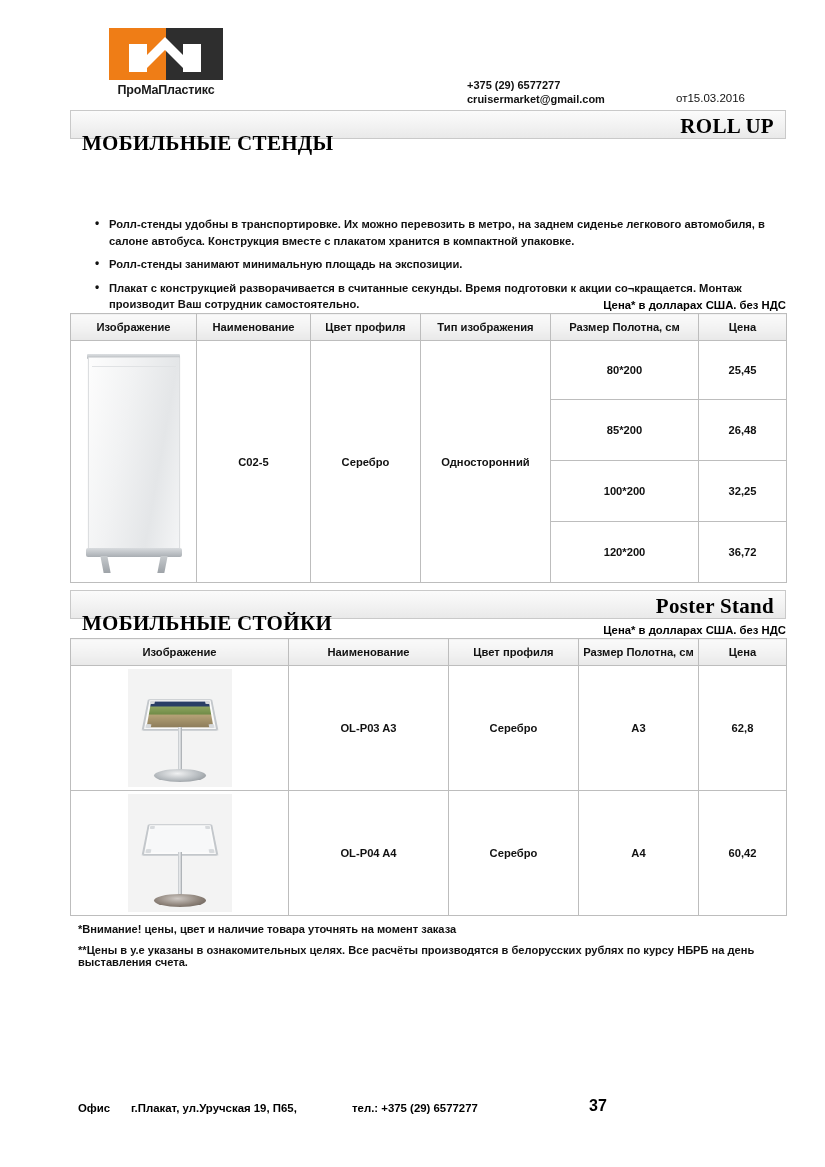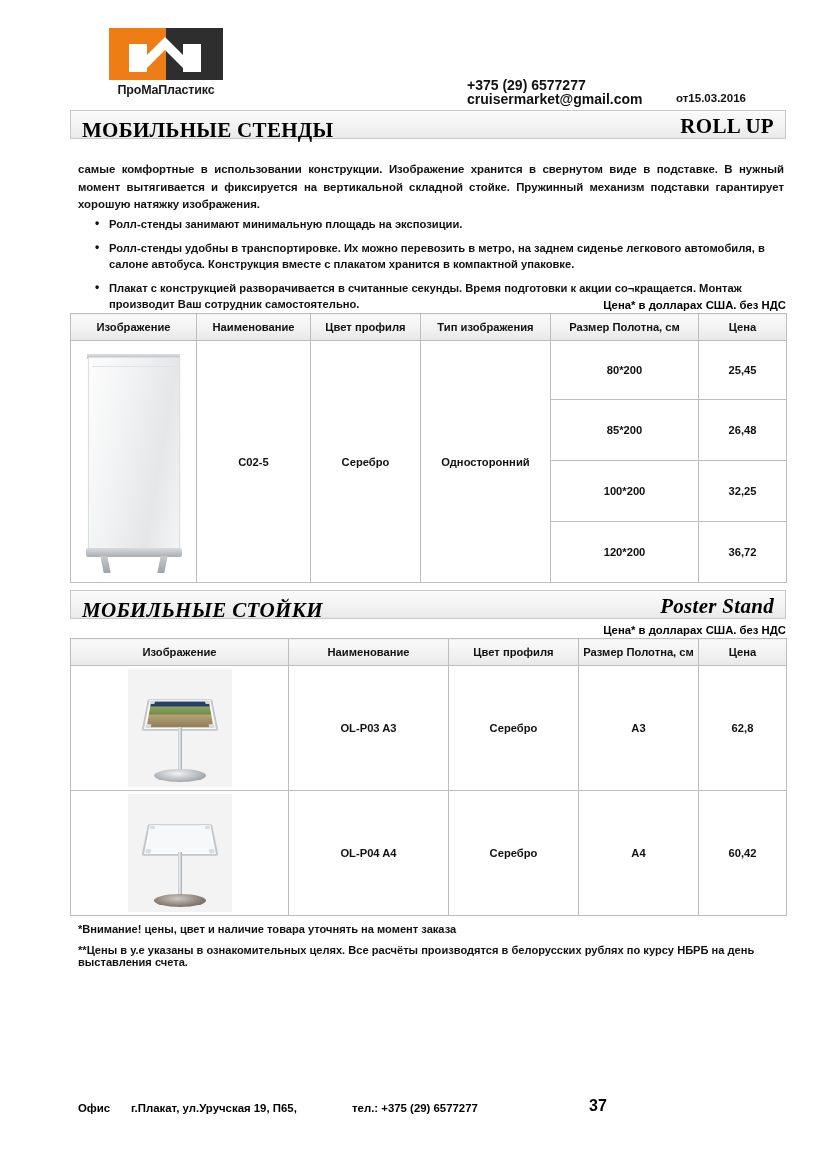--- a/index.html
+++ b/index.html
@@ -56,50 +56,50 @@
     font-size: 12.5px;
     font-weight: bold;
     letter-spacing: -0.2px;
     color: #1a1a1a;
   }
 
   .contact {
     position: absolute;
     left: 467px;
     top: 78px;
-    font-size: 14px;
+    font-size: 11px;
     line-height: 14px;
     font-weight: 600;
     color: #111;
   }
   .contact div { white-space: nowrap; }
   .doc-date {
     position: absolute;
     left: 676px;
     top: 92px;
     font-size: 11.5px;
-    font-weight: 700;
+    font-weight: 400;
     color: #111;
     white-space: nowrap;
   }
 
   
   .section-bar {
     position: absolute;
     left: 70px;
     width: 716px;
     height: 29px;
     border: 1px solid #c9c9c9;
     background: linear-gradient(to bottom, #fbfbfb 0%, #f2f2f2 55%, #e9e9e9 100%);
     box-sizing: border-box;
   }
   .section-bar .title-left {
     position: absolute;
     left: 11px;
-    top: 7px;
+    top: 20px;
     font-family: "Liberation Serif", serif;
     font-weight: bold;
     font-size: 21px;
     letter-spacing: 0.3px;
     color: #000;
     white-space: nowrap;
   }
   .section-bar .title-right {
     position: absolute;
     right: 11px;
@@ -362,25 +362,24 @@
     <div>+375 (29) 6577277</div>
     <div>cruisermarket@gmail.com</div>
   </div>
   <div class="doc-date">от15.03.2016</div>
 
   <div class="section-bar" style="top:110px;">
     <div class="title-left">МОБИЛЬНЫЕ СТЕНДЫ</div>
     <div class="title-right">ROLL UP</div>
   </div>
 
-  <div class="intro">самые комфортные в использовании конструкции. Изображение хранится в свернутом виде в подставке. В нужный момент вытягивается и фиксируется на вертикальной складной стойке. Пружинный механизм подставки гарантирует хорошую натяжку изображения.</div>
 
   <div class="bullets">
+    <div class="bullet">Ролл-стенды удобны в транспортировке. Их можно перевозить в метро, на заднем сиденье легкового автомобиля, в салоне автобуса. Конструкция вместе с плакатом хранится в компактной упаковке.</div>
     <div class="bullet">Ролл-стенды занимают минимальную площадь на экспозиции.</div>
-    <div class="bullet">Ролл-стенды удобны в транспортировке. Их можно перевозить в метро, на заднем сиденье легкового автомобиля, в салоне автобуса. Конструкция вместе с плакатом хранится в компактной упаковке.</div>
     <div class="bullet">Плакат с конструкцией разворачивается в считанные секунды. Время подготовки к акции со¬кращается. Монтаж производит Ваш сотрудник самостоятельно.</div>
   </div>
 
   <div class="price-note" style="left:70px; top:299px; width:716px;">Цена* в долларах США. без НДС</div>
 
   <table class="grid" style="top:313px;">
     <colgroup>
       <col style="width:126px">
       <col style="width:114px">
       <col style="width:110px">
@@ -423,21 +422,21 @@
         <td class="size-cell" style="height:60px;">100*200</td>
         <td class="price-cell">32,25</td>
       </tr>
       <tr>
         <td class="size-cell" style="height:60px;">120*200</td>
         <td class="price-cell">36,72</td>
       </tr>
     </tbody>
   </table>
 
-  <div class="section-bar" style="top:590px;font-style:italic;">
+  <div class="section-bar" style="top:590px;">
     <div class="title-left">МОБИЛЬНЫЕ СТОЙКИ</div>
     <div class="title-right">Poster Stand</div>
   </div>
 
   <div class="price-note" style="left:70px; top:624px; width:716px;">Цена* в долларах США. без НДС</div>
 
   <table class="grid" style="top:638px;">
     <colgroup>
       <col style="width:218px">
       <col style="width:160px">

